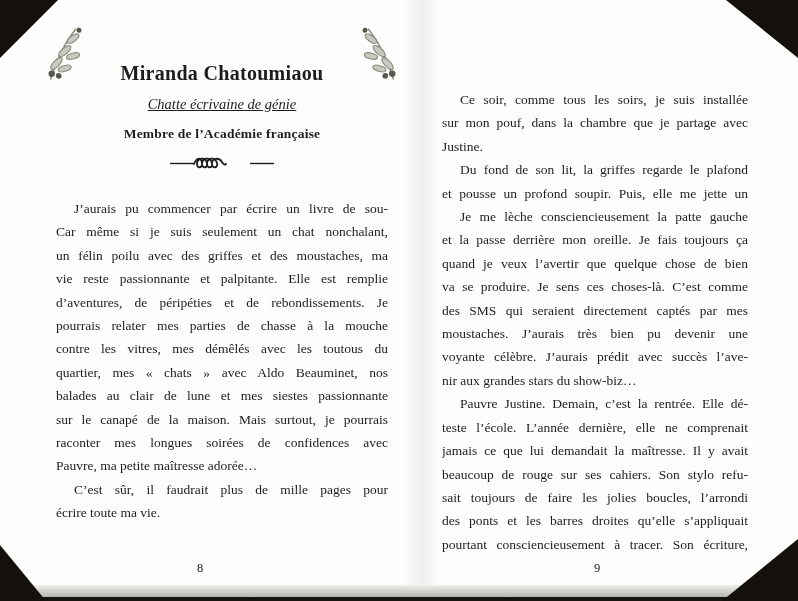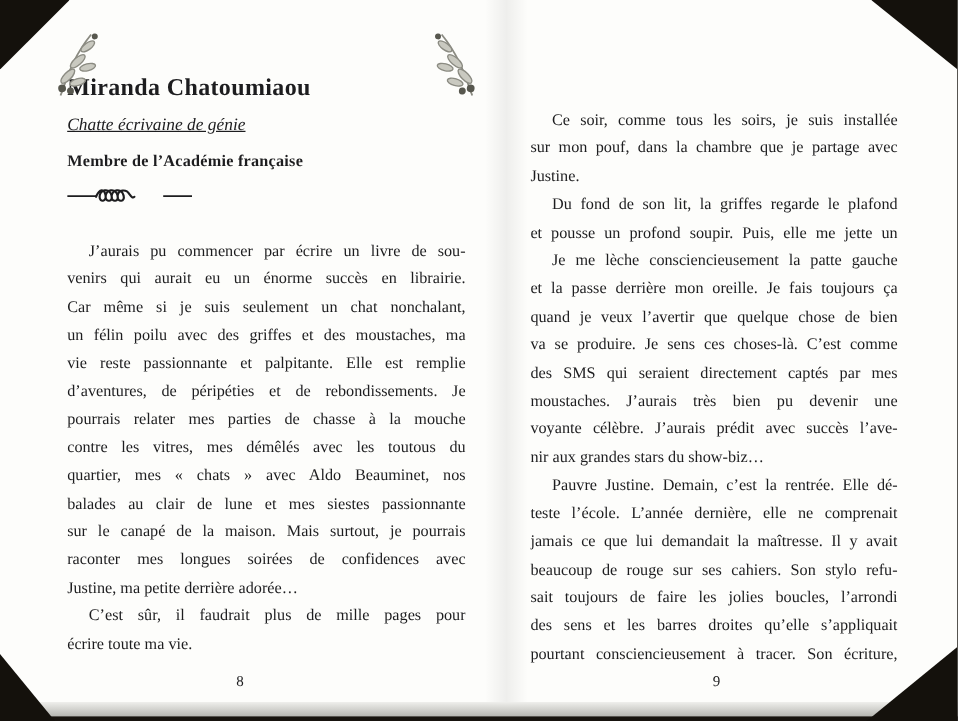--- a/index.html
+++ b/index.html
@@ -30,21 +30,21 @@
   .corner { position: absolute; background: #14110c; z-index: 5; }
   .corner-tl { left: 0; top: 0; width: 58px; height: 58px; clip-path: polygon(0 0, 100% 0, 0 100%); }
   .corner-tr { right: 0; top: 0; width: 72px; height: 58px; clip-path: polygon(0 0, 100% 0, 100% 100%); }
   .corner-bl { left: 0; bottom: 0; width: 46px; height: 56px; clip-path: polygon(0 0, 0 100%, 100% 100%); }
   .corner-br { right: 0; bottom: 0; width: 76px; height: 62px; clip-path: polygon(100% 0, 100% 100%, 0 100%); }
 
   .col { position: absolute; top: 0; }
   .col-left  { left: 56px; width: 332px; }
   .col-right { left: 442px; width: 306px; }
 
-  .page-header { position: relative; height: 197px; box-sizing: border-box; padding-top: 62px; text-align: left; }
+  .page-header { position: relative; height: 197px; box-sizing: border-box; padding-top: 62px; text-align: center; }
   .title { font-size: 20px; font-weight: bold; letter-spacing: 0.3px; }
   .subtitle { font-style: italic; font-size: 14.5px; margin-top: 11px; text-decoration: underline; }
   .membership { font-weight: bold; font-size: 13.5px; margin-top: 13px; letter-spacing: 0.2px; }
   .divider-wrap { margin-top: 13px; line-height: 0; }
 
   .branch { position: absolute; top: 24px; line-height: 0; }
   .branch-left  { left: -14px; transform: rotate(-6deg); }
   .branch-right { right: -14px; transform: scaleX(-1) rotate(-6deg); }
 
   .body-text { font-size: 13.5px; line-height: 23.4px; }
@@ -109,32 +109,31 @@
         <svg width="104" height="16" viewBox="0 0 104 16">
           <path d="M0 8.5 H24" stroke="#1d1d1f" stroke-width="1.4" fill="none"></path>
           <path d="M80 8.5 H104" stroke="#1d1d1f" stroke-width="1.4" fill="none"></path>
           <path d="M24 9 c3 -7 7 -7 8 -1 c1 5 -5 6 -5 1 c0 -6 8 -8 10 -1 c1.5 5 -5 6 -5 1 c0 -6 8 -8 10 -1 c1.5 5 -5 6 -5 1 c0 -6 8 -8 10 -1 c1.5 5 -5 6 -5 1 c0 -6 7 -7 10 -2 c2 3 3 3 4 2" fill="none" stroke="#1d1d1f" stroke-width="1.8" stroke-linecap="round"></path>
         </svg>
       </div>
     </div>
     <div class="body-text">
         <div class="para">
           <div class="line just indent">J’aurais pu commencer par écrire un livre de sou-</div>
-          <div class="line just">venirs qui aurait eu un énorme succès en librairie.</div>
           <div class="line just">Car même si je suis seulement un chat nonchalant,</div>
           <div class="line just">un félin poilu avec des griffes et des moustaches, ma</div>
           <div class="line just">vie reste passionnante et palpitante. Elle est remplie</div>
           <div class="line just">d’aventures, de péripéties et de rebondissements. Je</div>
           <div class="line just">pourrais relater mes parties de chasse à la mouche</div>
           <div class="line just">contre les vitres, mes démêlés avec les toutous du</div>
           <div class="line just">quartier, mes « chats » avec Aldo Beauminet, nos</div>
           <div class="line just">balades au clair de lune et mes siestes passionnante</div>
           <div class="line just">sur le canapé de la maison. Mais surtout, je pourrais</div>
           <div class="line just">raconter mes longues soirées de confidences avec</div>
-          <div class="line">Justine, ma petite derrière adorée…</div>
+          <div class="line">Pauvre, ma petite maîtresse adorée…</div>
         </div>
         <div class="para">
           <div class="line just indent">C’est sûr, il faudrait plus de mille pages pour</div>
           <div class="line">écrire toute ma vie.</div>
         </div>
       </div>
   </div>
 
   <div class="col col-right">
     <div class="body-text">
@@ -156,21 +155,21 @@
           <div class="line just">moustaches. J’aurais très bien pu devenir une</div>
           <div class="line just">voyante célèbre. J’aurais prédit avec succès l’ave-</div>
           <div class="line">nir aux grandes stars du show-biz…</div>
         </div>
         <div class="para">
           <div class="line just indent">Pauvre Justine. Demain, c’est la rentrée. Elle dé-</div>
           <div class="line just">teste l’école. L’année dernière, elle ne comprenait</div>
           <div class="line just">jamais ce que lui demandait la maîtresse. Il y avait</div>
           <div class="line just">beaucoup de rouge sur ses cahiers. Son stylo refu-</div>
           <div class="line just">sait toujours de faire les jolies boucles, l’arrondi</div>
-          <div class="line just">des sens et les barres droites qu’elle s’appliquait</div>
+          <div class="line just">des ponts et les barres droites qu’elle s’appliquait</div>
           <div class="line just">pourtant consciencieusement à tracer. Son écriture,</div>
         </div>
       </div>
   </div>
 
   <div class="folio folio-left">8</div>
   <div class="folio folio-right">9</div>
 
   <div class="corner corner-tl"></div>
   <div class="corner corner-tr"></div>

